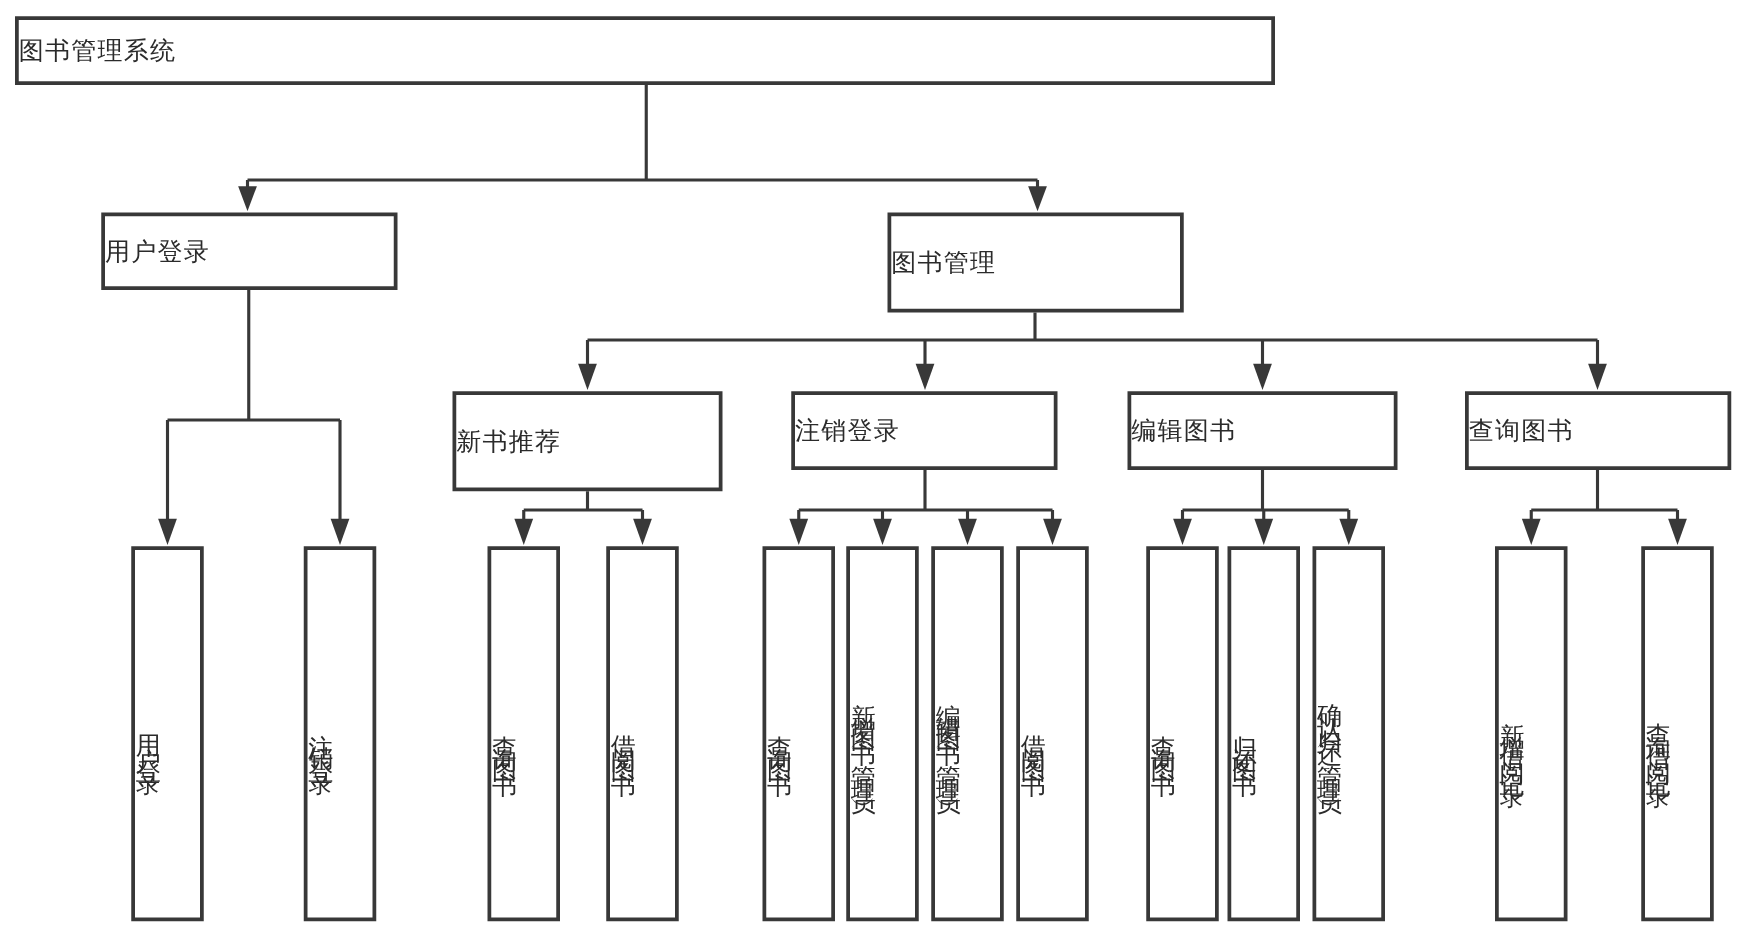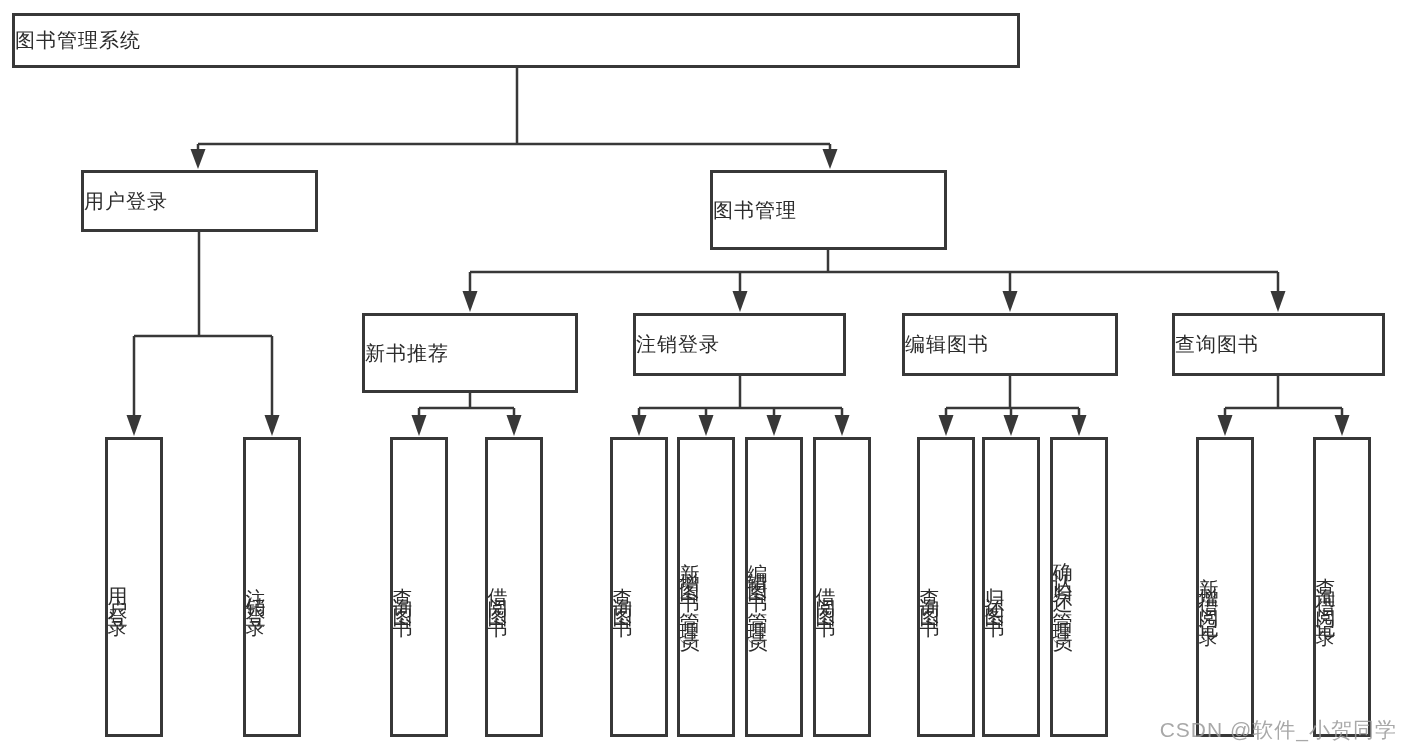--- a/index.html
+++ b/index.html
@@ -158,15 +158,14 @@
     <span class="lbl">确认归还（管理员）</span>
   </div>
 
   <div class="node v" style="left:1196px;top:437px;width:58px;height:300px">
     <span class="lbl">新增借阅记录</span>
   </div>
   <div class="node v" style="left:1313px;top:437px;width:58px;height:300px">
     <span class="lbl">查询借阅记录</span>
   </div>
 
-  <div class="watermark">CSDN @软件_小贺同学</div>
 
 </div>
 
 </body></html>

